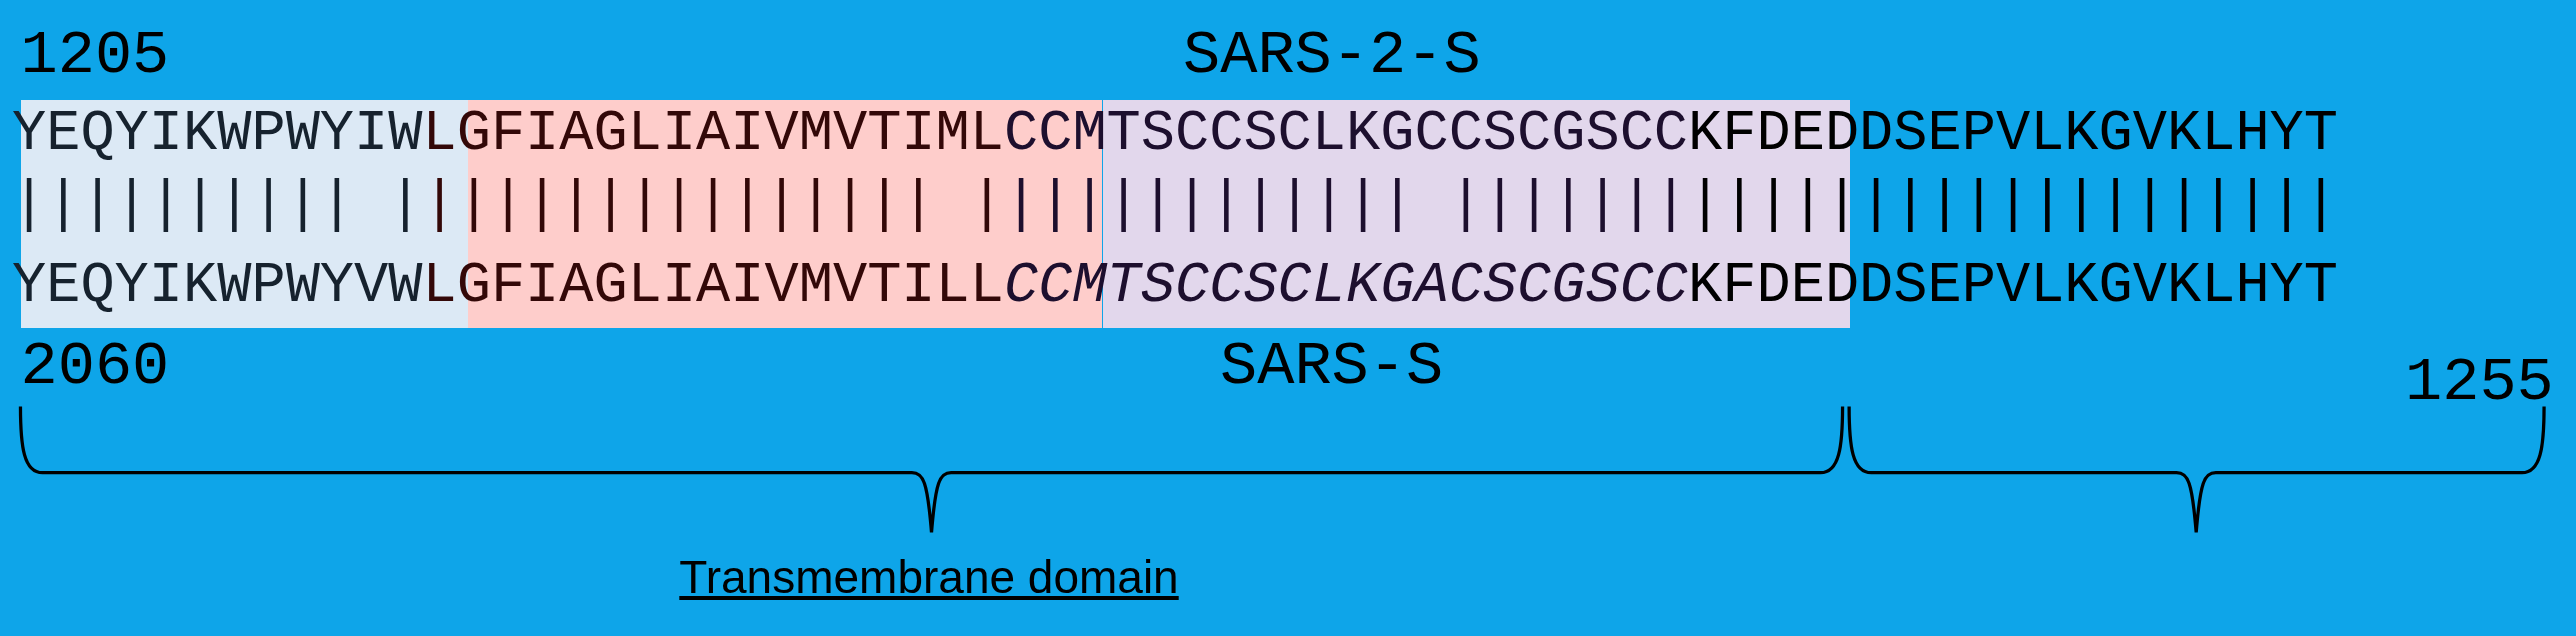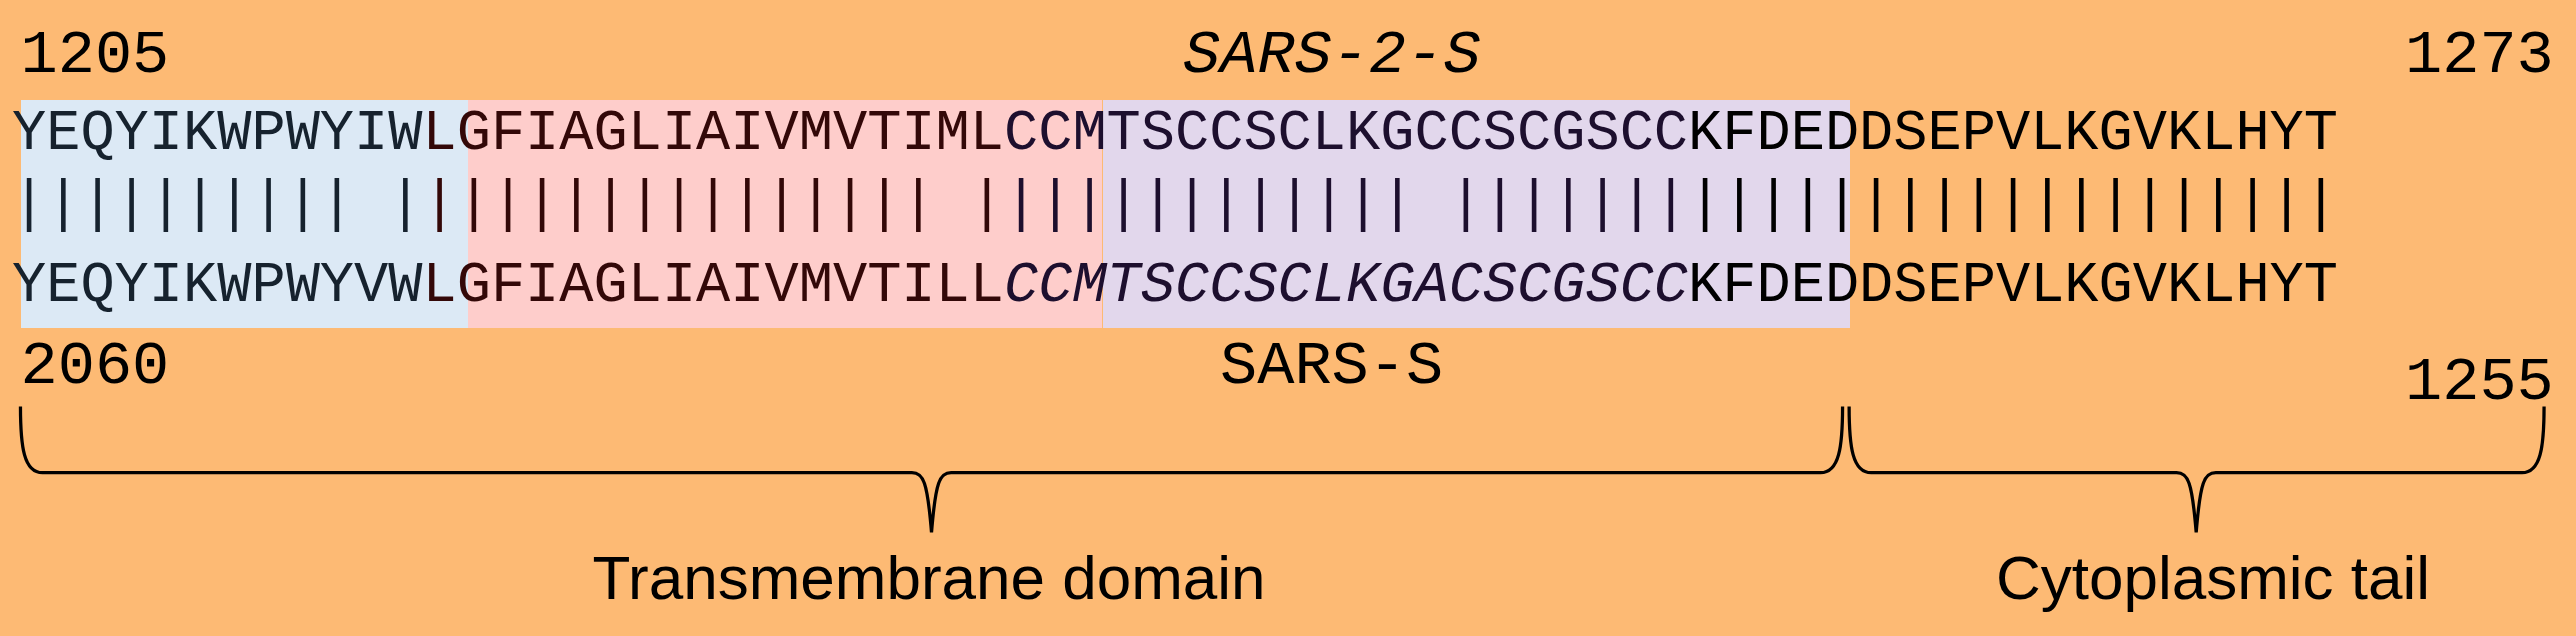--- a/index.html
+++ b/index.html
@@ -1,67 +1,65 @@
 <!DOCTYPE html>
 <html style="font-size:13px"><head>
 <meta charset="utf-8">
 <style>
   html,body{margin:0;padding:0;background:#ffffff;}
-  #figure{position:relative;width:2576px;height:636px;background:#fdba74;overflow:hidden;
+  #figure{position:relative;width:2576px;height:636px;background:#0ea5e9;overflow:hidden;
           font-family:"Liberation Mono",monospace;}
   .band{position:absolute;top:100px;height:228px;}
   #band-blue{left:20.5px;width:448px;}
   #band-red{left:468px;width:634px;}
   #band-purple{left:1103px;width:747px;}
   .monorow{position:absolute;left:12px;font-size:57px;line-height:62px;white-space:pre;
            letter-spacing:0;color:#000;}
   .num{position:absolute;font-size:62px;line-height:62px;color:#000;white-space:pre;}
   #seq-top{top:103px;}
   #match-row{top:174px;}
   #seq-bottom{top:255px;}
   #num-1205{left:20.5px;top:25px;}
-  #label-sars2{left:1183px;top:25px;font-style:italic;}
+  #label-sars2{left:1183px;top:25px;}
   #num-1273{left:2405px;top:25px;}
   #num-1188{left:20.5px;top:336px;}
   #label-sars{left:1220px;top:336px;text-align:center;}
   #num-1255{left:2405px;top:336px;margin-top:16px;}
   #brace-svg{position:absolute;left:0;top:385px;width:2576px;height:164px;}
   .domain-label{position:absolute;top:545px;transform:translateX(-50%);
-                font-family:"Liberation Sans",sans-serif;font-size:62px;line-height:65px;
-                color:#000;white-space:pre;}
+                font-family:"Liberation Sans",sans-serif;font-size:46px;line-height:65px;
+                color:#000;white-space:pre;text-decoration:underline;}
   #label-tm{left:929px;}
   #label-ct{left:2213px;}
 </style>
 </head>
 <body>
 
 <div id="figure">
 
   <div class="band" id="band-blue" style="background: rgb(220, 233, 245);"></div>
   <div class="band" id="band-red" style="background: rgb(254, 205, 203);"></div>
   <div class="band" id="band-purple" style="background: rgb(226, 215, 236);"></div>
 
   <div class="num" id="num-1205">1205</div>
   <div class="num" id="label-sars2">SARS-2-S</div>
-  <div class="num" id="num-1273">1273</div>
 
   <div class="monorow" id="seq-top"><span class="seg-blue" style="color: rgb(22, 34, 46);">YEQYIKWPWYIW</span><span class="seg-red" style="color: rgb(51, 8, 8);">LGFIAGLIAIVMVTIML</span><span class="seg-purple" style="color: rgb(29, 15, 46);">CCMTSCCSCLKGCCSCGSCC</span><span class="seg-plain" style="color: rgb(0, 0, 0);">KFDEDDSEPVLKGVKLHYT</span></div>
 
   <div class="monorow" id="match-row"><span class="seg-blue" style="color: rgb(22, 34, 46);">|||||||||| |</span><span class="seg-red" style="color: rgb(51, 8, 8);">||||||||||||||| |</span><span class="seg-purple" style="color: rgb(29, 15, 46);">|||||||||||| |||||||</span><span class="seg-plain" style="color: rgb(0, 0, 0);">|||||||||||||||||||</span></div>
 
   <div class="monorow" id="seq-bottom"><span class="seg-blue" style="color: rgb(22, 34, 46);">YEQYIKWPWYVW</span><span class="seg-red" style="color: rgb(51, 8, 8);">LGFIAGLIAIVMVTILL</span><span class="seg-purple" style="color: rgb(29, 15, 46); font-style: italic;">CCMTSCCSCLKGACSCGSCC</span><span class="seg-plain" style="color: rgb(0, 0, 0);">KFDEDDSEPVLKGVKLHYT</span></div>
 
   <div class="num" id="num-1188">2060</div>
   <div class="num" id="label-sars">SARS-S</div>
   <div class="num" id="num-1255">1255</div>
 
   <svg id="brace-svg" viewBox="0 0 3147 200">
     <path d="M 25 26 C 25 75 29 107 52 107 L 1114 107 C 1128 107 1133 118 1138 180
              C 1143 118 1148 107 1162 107 L 2224 107 C 2247 107 2251 75 2251 26" fill="none" stroke="#000000" stroke-width="4"></path>
     <path d="M 2259 26 C 2259 75 2263 107 2286 107 L 2659 107 C 2673 107 2678 118 2683 180
              C 2688 118 2693 107 2707 107 L 3081 107 C 3104 107 3108 75 3108 26" fill="none" stroke="#000000" stroke-width="4"></path>
   </svg>
 
   <div class="domain-label" id="label-tm">Transmembrane domain</div>
-  <div class="domain-label" id="label-ct">Cytoplasmic tail</div>
 
 </div>
 
 
 </body></html>

